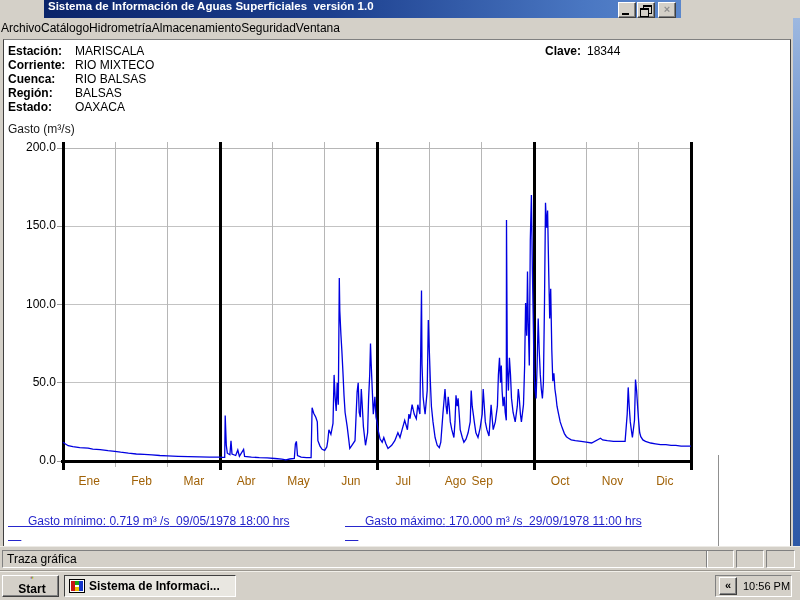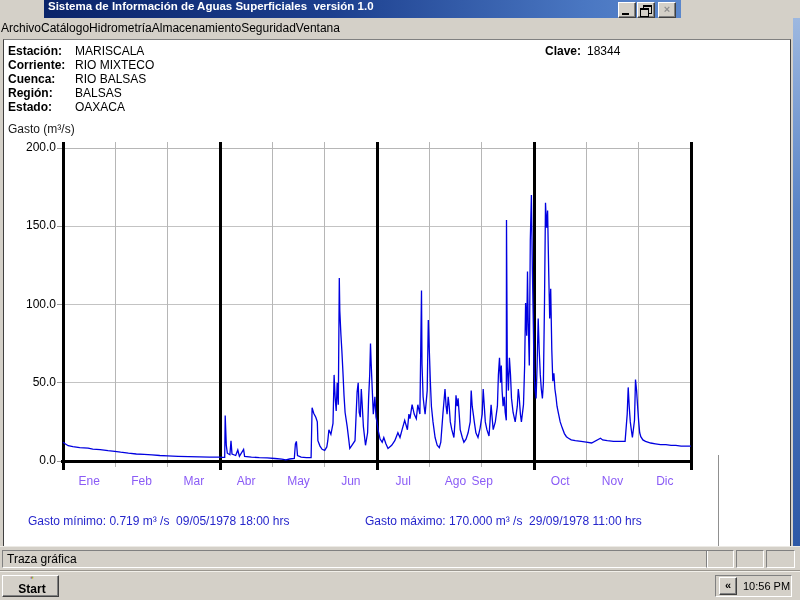--- a/index.html
+++ b/index.html
@@ -44,22 +44,22 @@
   #panel{
     position:absolute;left:3px;top:1px;width:786px;height:506px;background:#fff;
     border-left:1px solid #404040;border-right:1px solid #404040;border-top:1px solid #808080;
   }
   .info-label{position:absolute;font-size:12px;font-weight:bold;color:#000;}
   .info-value{position:absolute;font-size:12px;color:#000;}
   #ylabel{position:absolute;left:4px;top:82px;font-size:12px;color:#1a1a1a;}
   #chart-title{position:absolute;left:246px;top:82px;width:190px;text-align:center;font-size:12px;font-weight:bold;color:#000;}
   #hydro-svg{position:absolute;left:0;top:0;}
   .y-tick-label{position:absolute;font-size:12px;color:#000;text-align:right;width:40px;}
-  .month-label{position:absolute;top:434px;font-size:12px;color:#8b5cf6;text-align:center;}
-  .minmax{position:absolute;top:460px;font-size:12px;color:#2626cc;white-space:pre;}
+  .month-label{position:absolute;top:434px;font-size:12px;color:#a16207;text-align:center;}
+  .minmax{position:absolute;top:460px;font-size:12px;color:#2626cc;white-space:pre;text-decoration:underline;}
   #child-right-edge{position:absolute;left:714px;top:415px;width:1px;height:91px;background:#909090;}
   
   #statusbar{
     position:absolute;left:0;top:546px;width:800px;height:25px;background:#D4D0C8;
     border-top:1px solid #eceae5;
   }
   .sunken{
     border-top:1px solid #808080;border-left:1px solid #808080;
     border-bottom:1px solid #fff;border-right:1px solid #fff;
   }
@@ -213,17 +213,27 @@
 <div id="taskbar">
   <div id="start-button" class="raised">
     <svg width="16" height="16" viewBox="0 0 16 16">
       <path d="M1.5 4.2 Q4 3 7.2 3.6 L7.2 8.2 Q4 7.6 1.5 8.8 Z" fill="#d40000"></path>
       <path d="M8.2 3.8 Q11.5 4.4 14.5 3.4 L14.5 8.0 Q11.5 9.0 8.2 8.4 Z" fill="#00a300"></path>
       <path d="M1.5 9.8 Q4 8.6 7.2 9.2 L7.2 13.8 Q4 13.2 1.5 14.4 Z" fill="#1162c8"></path>
       <path d="M8.2 9.4 Q11.5 10.0 14.5 9.0 L14.5 13.6 Q11.5 14.6 8.2 14.0 Z" fill="#f0b400"></path>
     </svg>
     <span>Start</span>
   </div>
+  <div id="task-button">
+    <svg width="16" height="16" viewBox="0 0 16 16">
+      <rect x="0.5" y="1.5" width="15" height="13" fill="#ffffff" stroke="#000"></rect>
+      <rect x="2" y="3" width="4" height="10" fill="#c81414"></rect>
+      <rect x="10" y="3" width="4" height="10" fill="#1434c8"></rect>
+      <rect x="6" y="3" width="4" height="4" fill="#18a018"></rect>
+      <rect x="6" y="9" width="4" height="4" fill="#e8c000"></rect>
+    </svg>
+    <span>Sistema de Informaci...</span>
+  </div>
   <div id="tray" class="sunken">
     <div id="tray-chevron" class="raised">«</div>
     <span id="clock">10:56 PM</span>
   </div>
 </div>
 
 </body></html>

